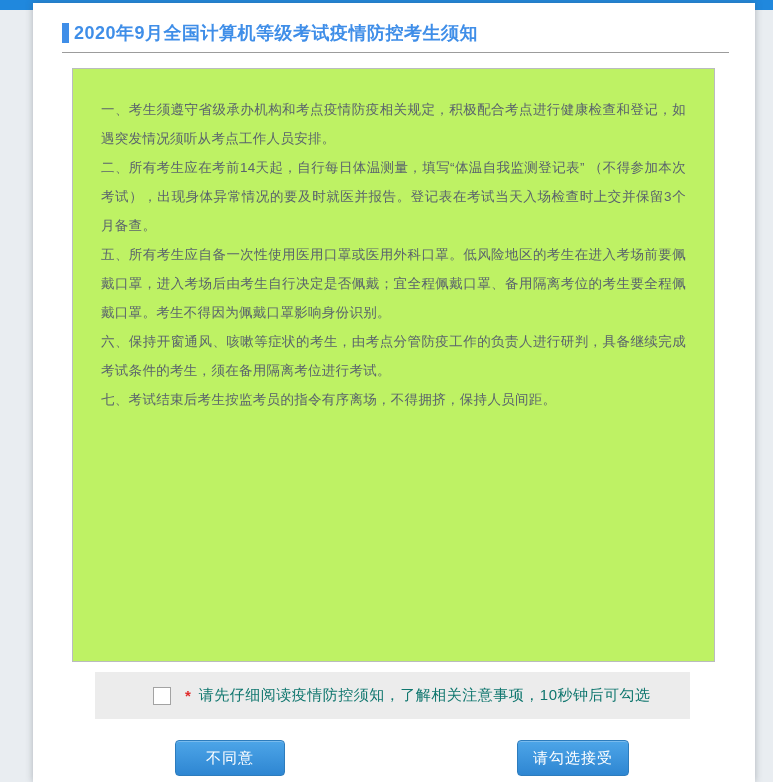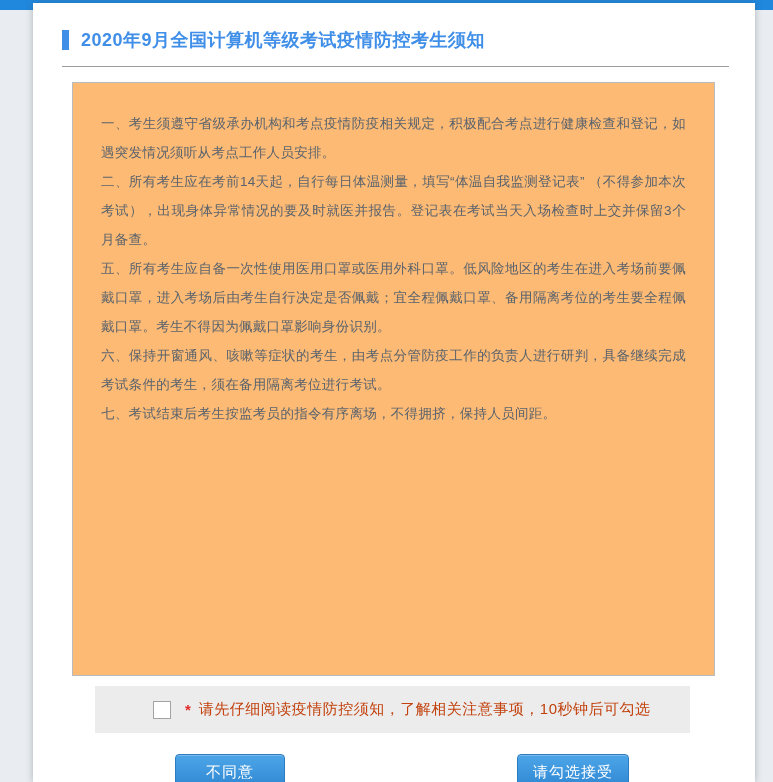--- a/index.html
+++ b/index.html
@@ -36,33 +36,33 @@
     width: 7px;
     height: 20px;
     background: #3f8ee8;
     margin-right: 4px;
     flex: 0 0 auto;
   }
   h1.page-title {
     font-size: 18px;
     font-weight: bold;
     color: #3f8ee8;
-    margin: 8px;
+    margin: 1px;
     letter-spacing: 0.5px;
   }
   .title-divider {
     border: none;
     border-top: 1px solid #9c9c9c;
     margin: 6px 26px 0 29px;
   }
   .notice-box {
     margin: 15px auto 0 39px;
     width: 585px;
     border: 1px solid #b9bcbe;
-    background: #fdba74;
+    background: #bef264;
     padding: 26px 28px 26px 28px;
     min-height: 540px;
     box-sizing: content-box;
   }
   .notice-box p {
     margin: 0;
     font-size: 13.5px;
     line-height: 29px;
     color: #5a636d;
     text-align: justify;
@@ -87,21 +87,21 @@
     flex: 0 0 auto;
     cursor: pointer;
   }
   .asterisk {
     color: #e02b2b;
     font-size: 15px;
     margin: 0 8px 0 14px;
     font-weight: bold;
   }
   .consent-label {
-    color: #c2410c;
+    color: #0f766e;
     font-size: 15px;
     letter-spacing: 0.5px;
   }
   .buttons-row {
     display: flex;
     margin: 21px 0 0 142px;
   }
   button.btn {
     height: 36px;
     border: 1px solid #2d7cbd;

